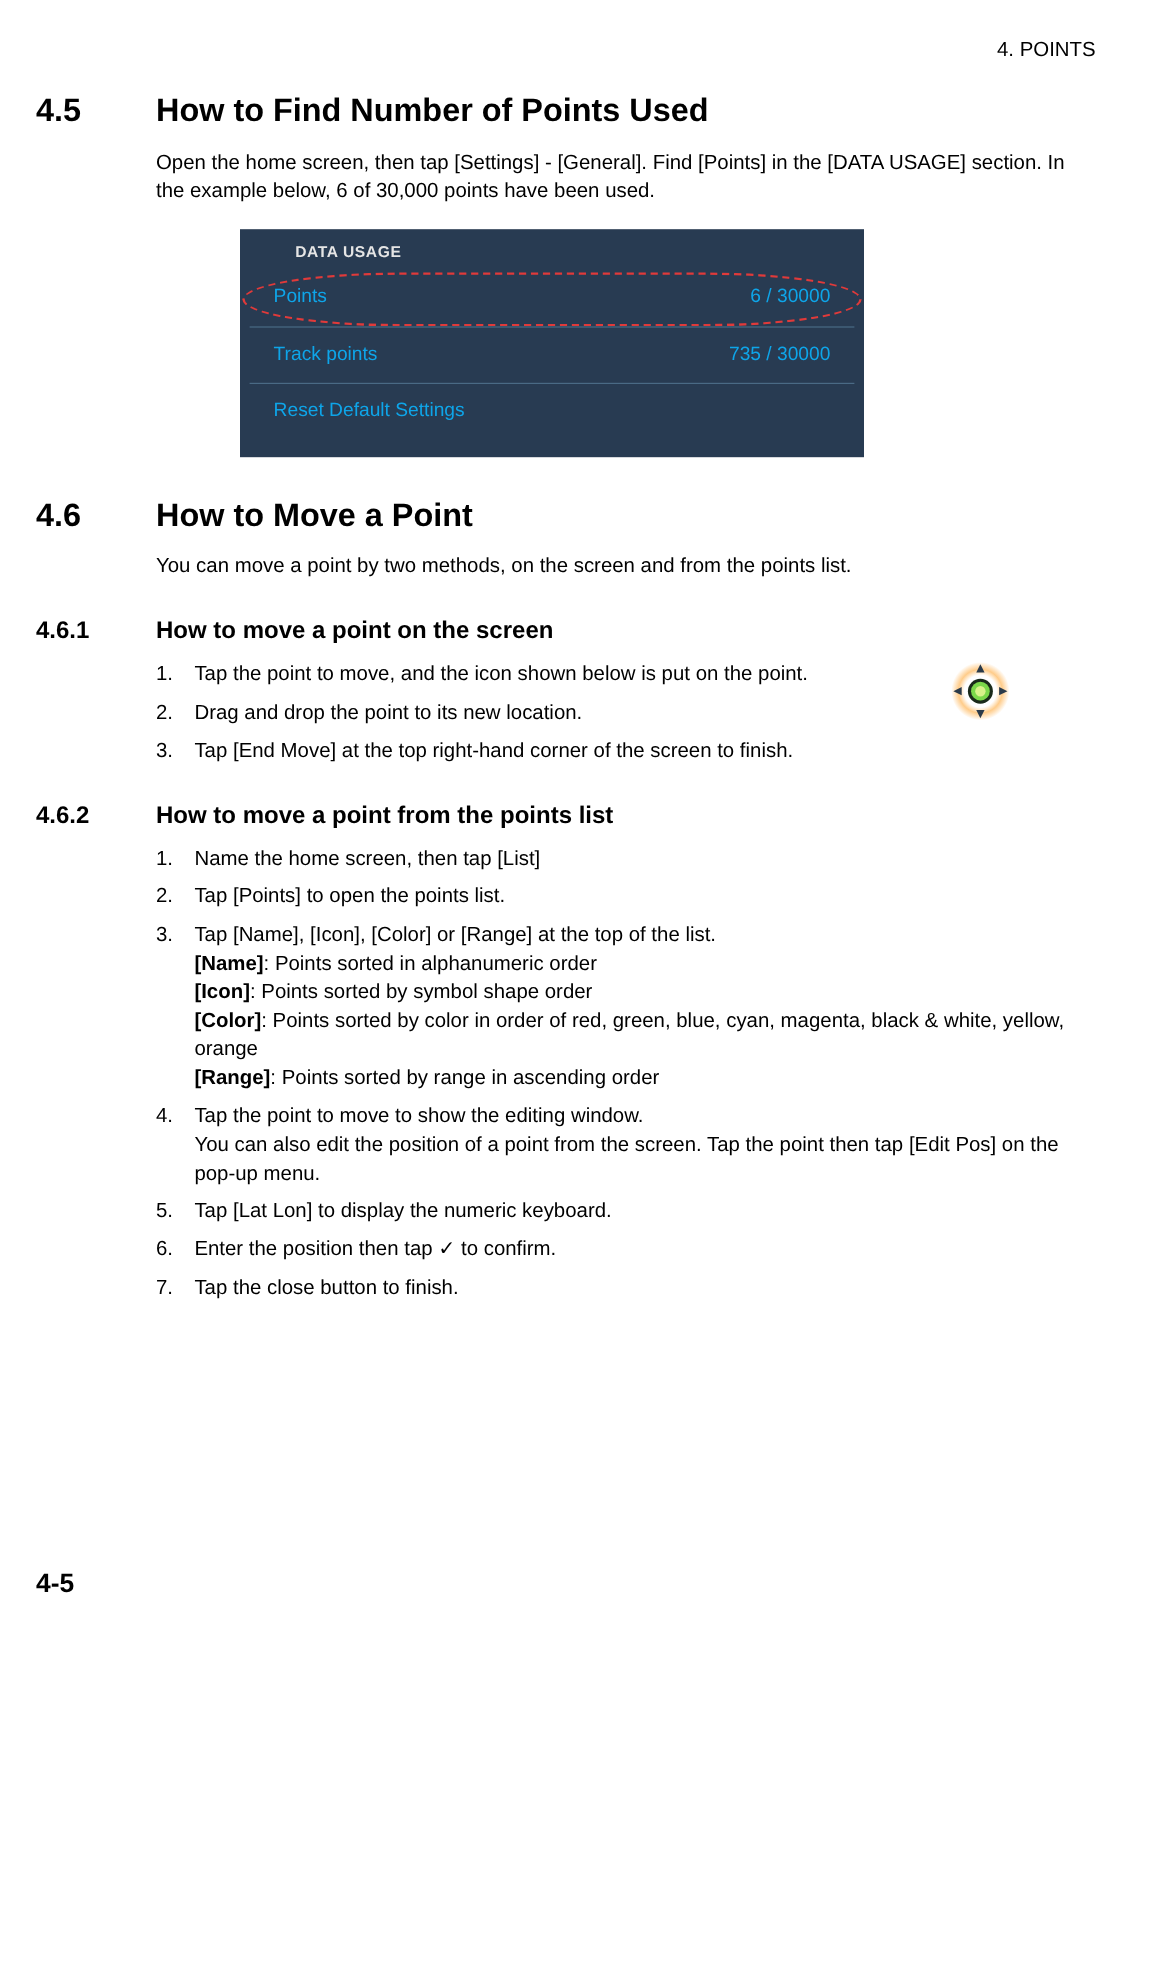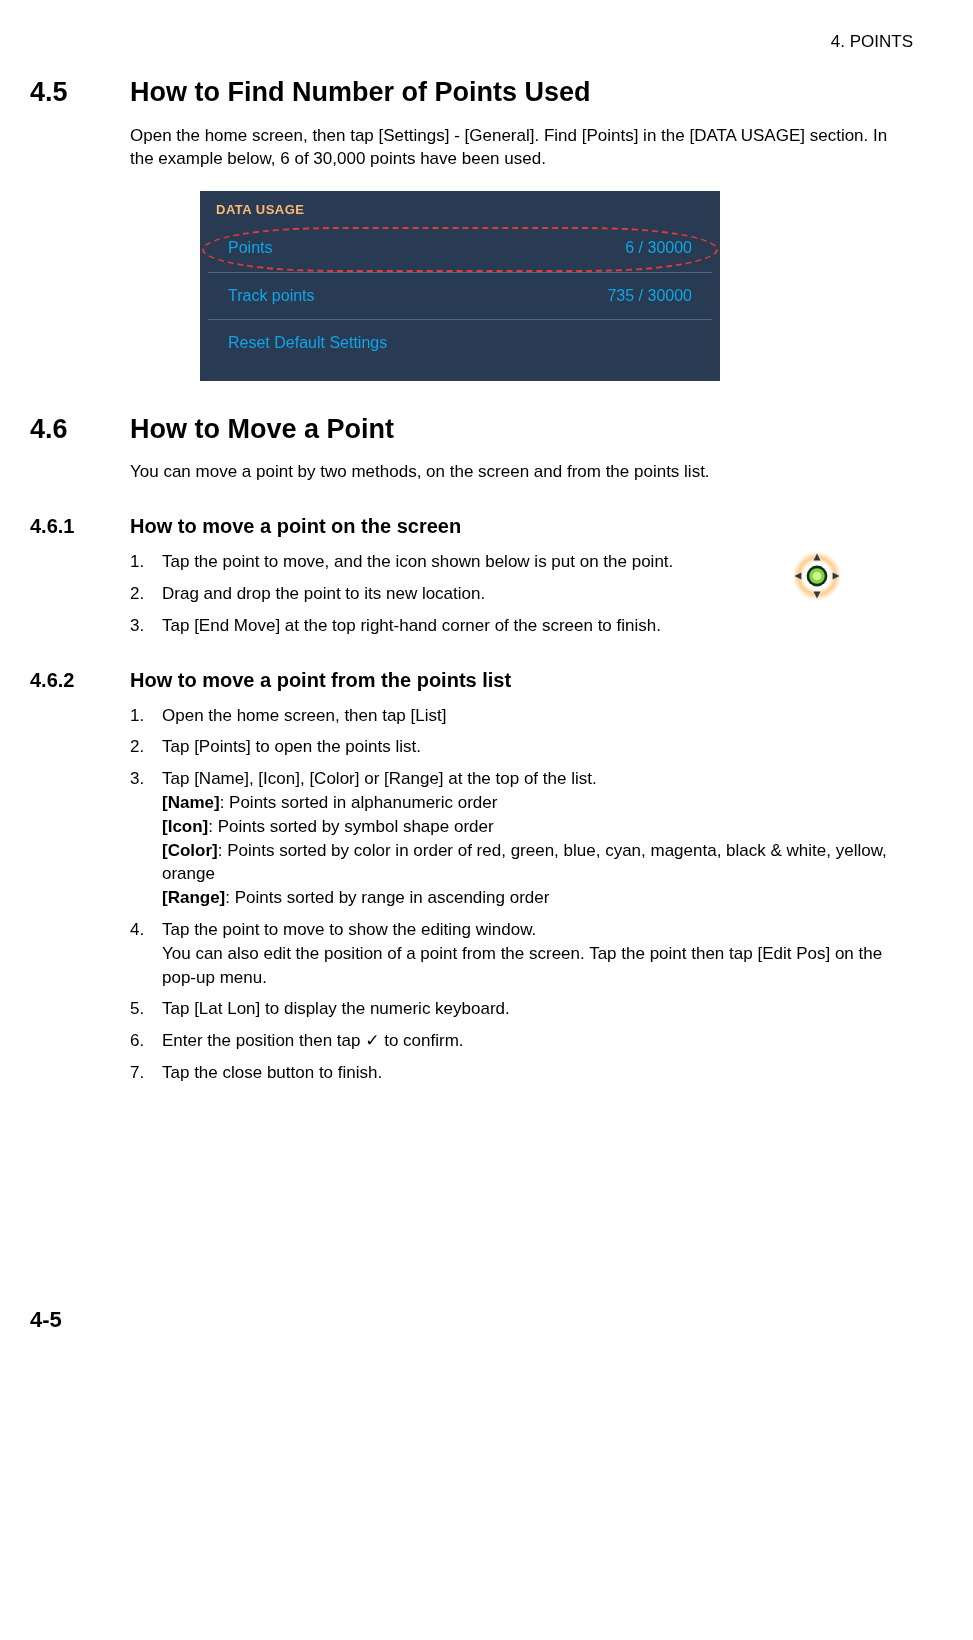--- a/index.html
+++ b/index.html
@@ -70,25 +70,26 @@
   }
   .sort-label { font-weight: bold; }
   
   .panel-wrap {
     margin: 20px 0 30px 170px;
     width: 520px;
     background: #283b52;
     padding: 10px 0 14px 0;
   }
   .panel-title {
-    color: #fdba74;
+    color: #e5e5e5;
     font-weight: bold;
     font-size: 13px;
     letter-spacing: 0.5px;
     padding: 0 16px 6px 16px;
+    margin-left: 30px;
   }
   .panel-row {
     display: flex;
     justify-content: space-between;
     color: #0ea5e9;
     font-size: 16px;
     padding: 12px 20px;
     margin: 0 8px;
     border-bottom: 1px solid #4a6a85;
     position: relative;
@@ -182,21 +183,21 @@
     <li>Drag and drop the point to its new location.</li>
     <li>Tap [End Move] at the top right-hand corner of the screen to finish.</li>
   </ol>
 </div>
 
 <div class="h2-row">
   <div class="h2-num">4.6.2</div>
   <div class="h2-title">How to move a point from the points list</div>
 </div>
 <ol class="steps">
-  <li>Open the home screen, then tap [List]</li>
+  <li>Name the home screen, then tap [List]</li>
   <li>Tap [Points] to open the points list.</li>
   <li>
     <span>Tap [Name], [Icon], [Color] or [Range] at the top of the list.</span><br>
     <span class="sort-label">[Name]</span><span>: Points sorted in alphanumeric order</span><br>
     <span class="sort-label">[Icon]</span><span>: Points sorted by symbol shape order</span><br>
     <span class="sort-label">[Color]</span><span>: Points sorted by color in order of red, green, blue, cyan, magenta, black &amp; white, yellow, orange</span><br>
     <span class="sort-label">[Range]</span><span>: Points sorted by range in ascending order</span>
   </li>
   <li>
     <span>Tap the point to move to show the editing window.</span><br>

